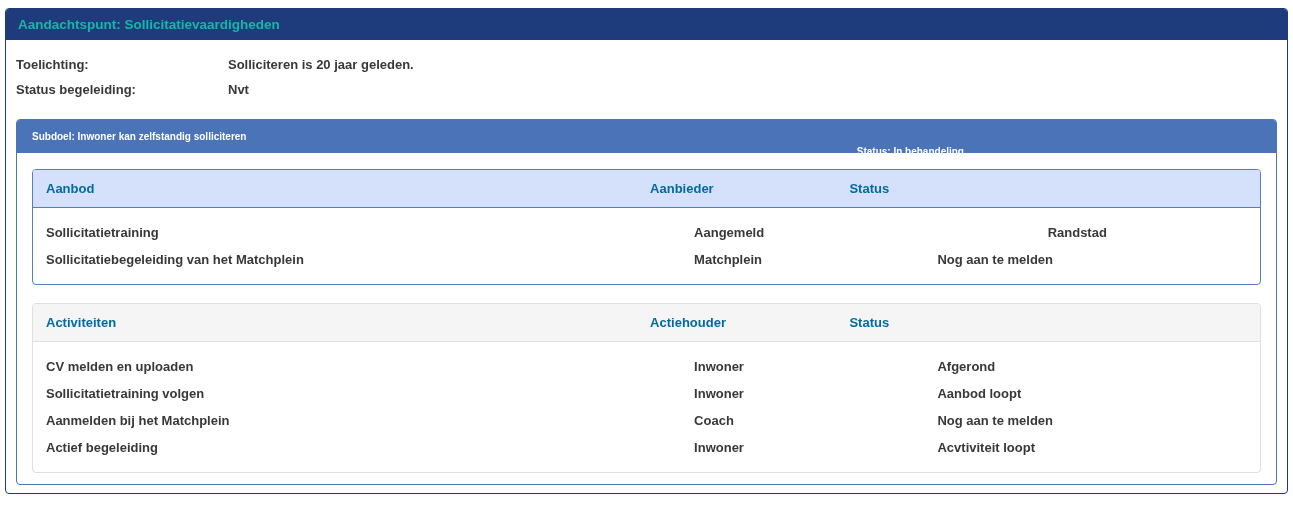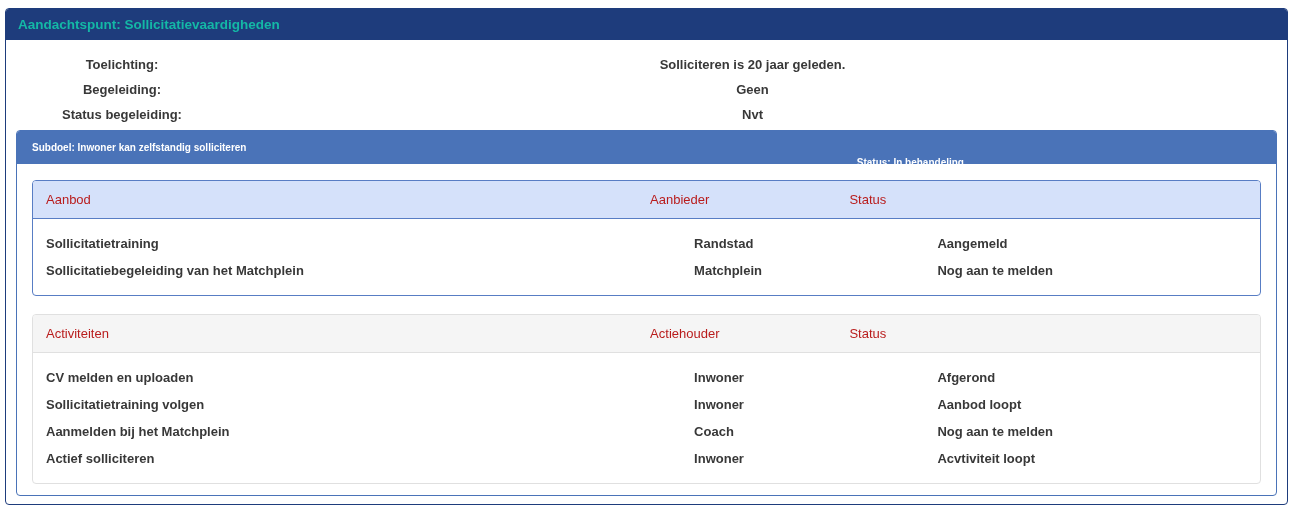--- a/index.html
+++ b/index.html
@@ -22,21 +22,21 @@
     position:absolute;left:5px;top:8px;width:1283px;
     border:1px solid var(--navy);border-radius:4px;background:#fff;
   }
   .card-header{
     background:var(--navy);color:#14b8a6;
     font-size:13.5px;font-weight:700;
     padding:8px 12px;border-radius:3px 3px 0 0;
     line-height:15px;
   }
   .card-body{padding:12px 10px 8px 10px;}
-  .details{margin-bottom:3px;text-align:center;}
+  .details{margin-bottom:17px;}
   .detail-row{
     display:flex;line-height:25px;font-size:13px;font-weight:700;
   }
   .detail-label{width:212px;flex:none;}
   .detail-value{flex:1;}
   .subdoel{
     border:1px solid var(--blue);border-radius:4px;background:#fff;
   }
   .subdoel-header{
     position:relative;background:var(--blue);color:#fff;
@@ -44,21 +44,21 @@
     border-radius:3px 3px 0 0;line-height:15px;
   }
   .subdoel-status{position:absolute;left:66.7%;top:24px;white-space:nowrap;}
   .subdoel-body{padding:16px 15px 11px 15px;}
   .tbl{border-radius:4px;font-size:13px;background:#fff;}
   .tbl-blue{border:1px solid var(--aanbod-border);}
   .tbl-blue .tbl-head{background:var(--aanbod-head);border-bottom:1px solid var(--aanbod-border);}
   .tbl-gray{border:1px solid var(--act-border);margin-top:18px;}
   .tbl-gray .tbl-head{background:var(--act-head);border-bottom:1px solid var(--act-border);}
   .tbl-head{
-    display:flex;padding:11px 13px;font-weight:400;color:#b91c1c;
+    display:flex;padding:11px 13px;font-weight:700;color:#0369a1;
     border-radius:3px 3px 0 0;line-height:15px;
   }
   .tbl-body{padding:11px 13px;}
   .tbl-row{display:flex;line-height:27px;font-weight:700;gap:44px;}
   .cell{padding-right:8px;overflow:hidden;white-space:nowrap;}
   .c1{width:50.3%;flex:none;}
   .c2{width:16.6%;flex:none;}
   .c3{flex:1;}
 </style>
 </head>
@@ -69,24 +69,20 @@
     <span>Aandachtspunt: Sollicitatievaardigheden</span>
   </div>
   <div class="card-body">
 
     <div class="details">
       <div class="detail-row">
         <span class="detail-label">Toelichting:</span>
         <span class="detail-value">Solliciteren is 20 jaar geleden.</span>
       </div>
       <div class="detail-row">
-        <span class="detail-label">Begeleiding:</span>
-        <span class="detail-value">Geen</span>
-      </div>
-      <div class="detail-row">
         <span class="detail-label">Status begeleiding:</span>
         <span class="detail-value">Nvt</span>
       </div>
     </div>
 
     <div class="subdoel">
       <div class="subdoel-header">
         <span>Subdoel: Inwoner kan zelfstandig solliciteren</span>
         <span class="subdoel-status">Status: In behandeling</span>
       </div>
@@ -94,22 +90,22 @@
 
         <div class="tbl tbl-blue">
           <div class="tbl-head">
               <div class="cell c1">Aanbod</div>
               <div class="cell c2">Aanbieder</div>
               <div class="cell c3">Status</div>
             </div>
           <div class="tbl-body">
               <div class="tbl-row">
                 <div class="cell c1">Sollicitatietraining</div>
+                <div class="cell c3">Aangemeld</div>
                 <div class="cell c2">Randstad</div>
-                <div class="cell c3">Aangemeld</div>
               </div>
               <div class="tbl-row">
                 <div class="cell c1">Sollicitatiebegeleiding van het Matchplein</div>
                 <div class="cell c2">Matchplein</div>
                 <div class="cell c3">Nog aan te melden</div>
               </div>
             </div>
         </div>
 
         <div class="tbl tbl-gray">
@@ -128,21 +124,21 @@
                 <div class="cell c1">Sollicitatietraining volgen</div>
                 <div class="cell c2">Inwoner</div>
                 <div class="cell c3">Aanbod loopt</div>
               </div>
               <div class="tbl-row">
                 <div class="cell c1">Aanmelden bij het Matchplein</div>
                 <div class="cell c2">Coach</div>
                 <div class="cell c3">Nog aan te melden</div>
               </div>
               <div class="tbl-row">
-                <div class="cell c1">Actief solliciteren</div>
+                <div class="cell c1">Actief begeleiding</div>
                 <div class="cell c2">Inwoner</div>
                 <div class="cell c3">Acvtiviteit loopt</div>
               </div>
             </div>
         </div>
 
       </div>
     </div>
 
   </div>

